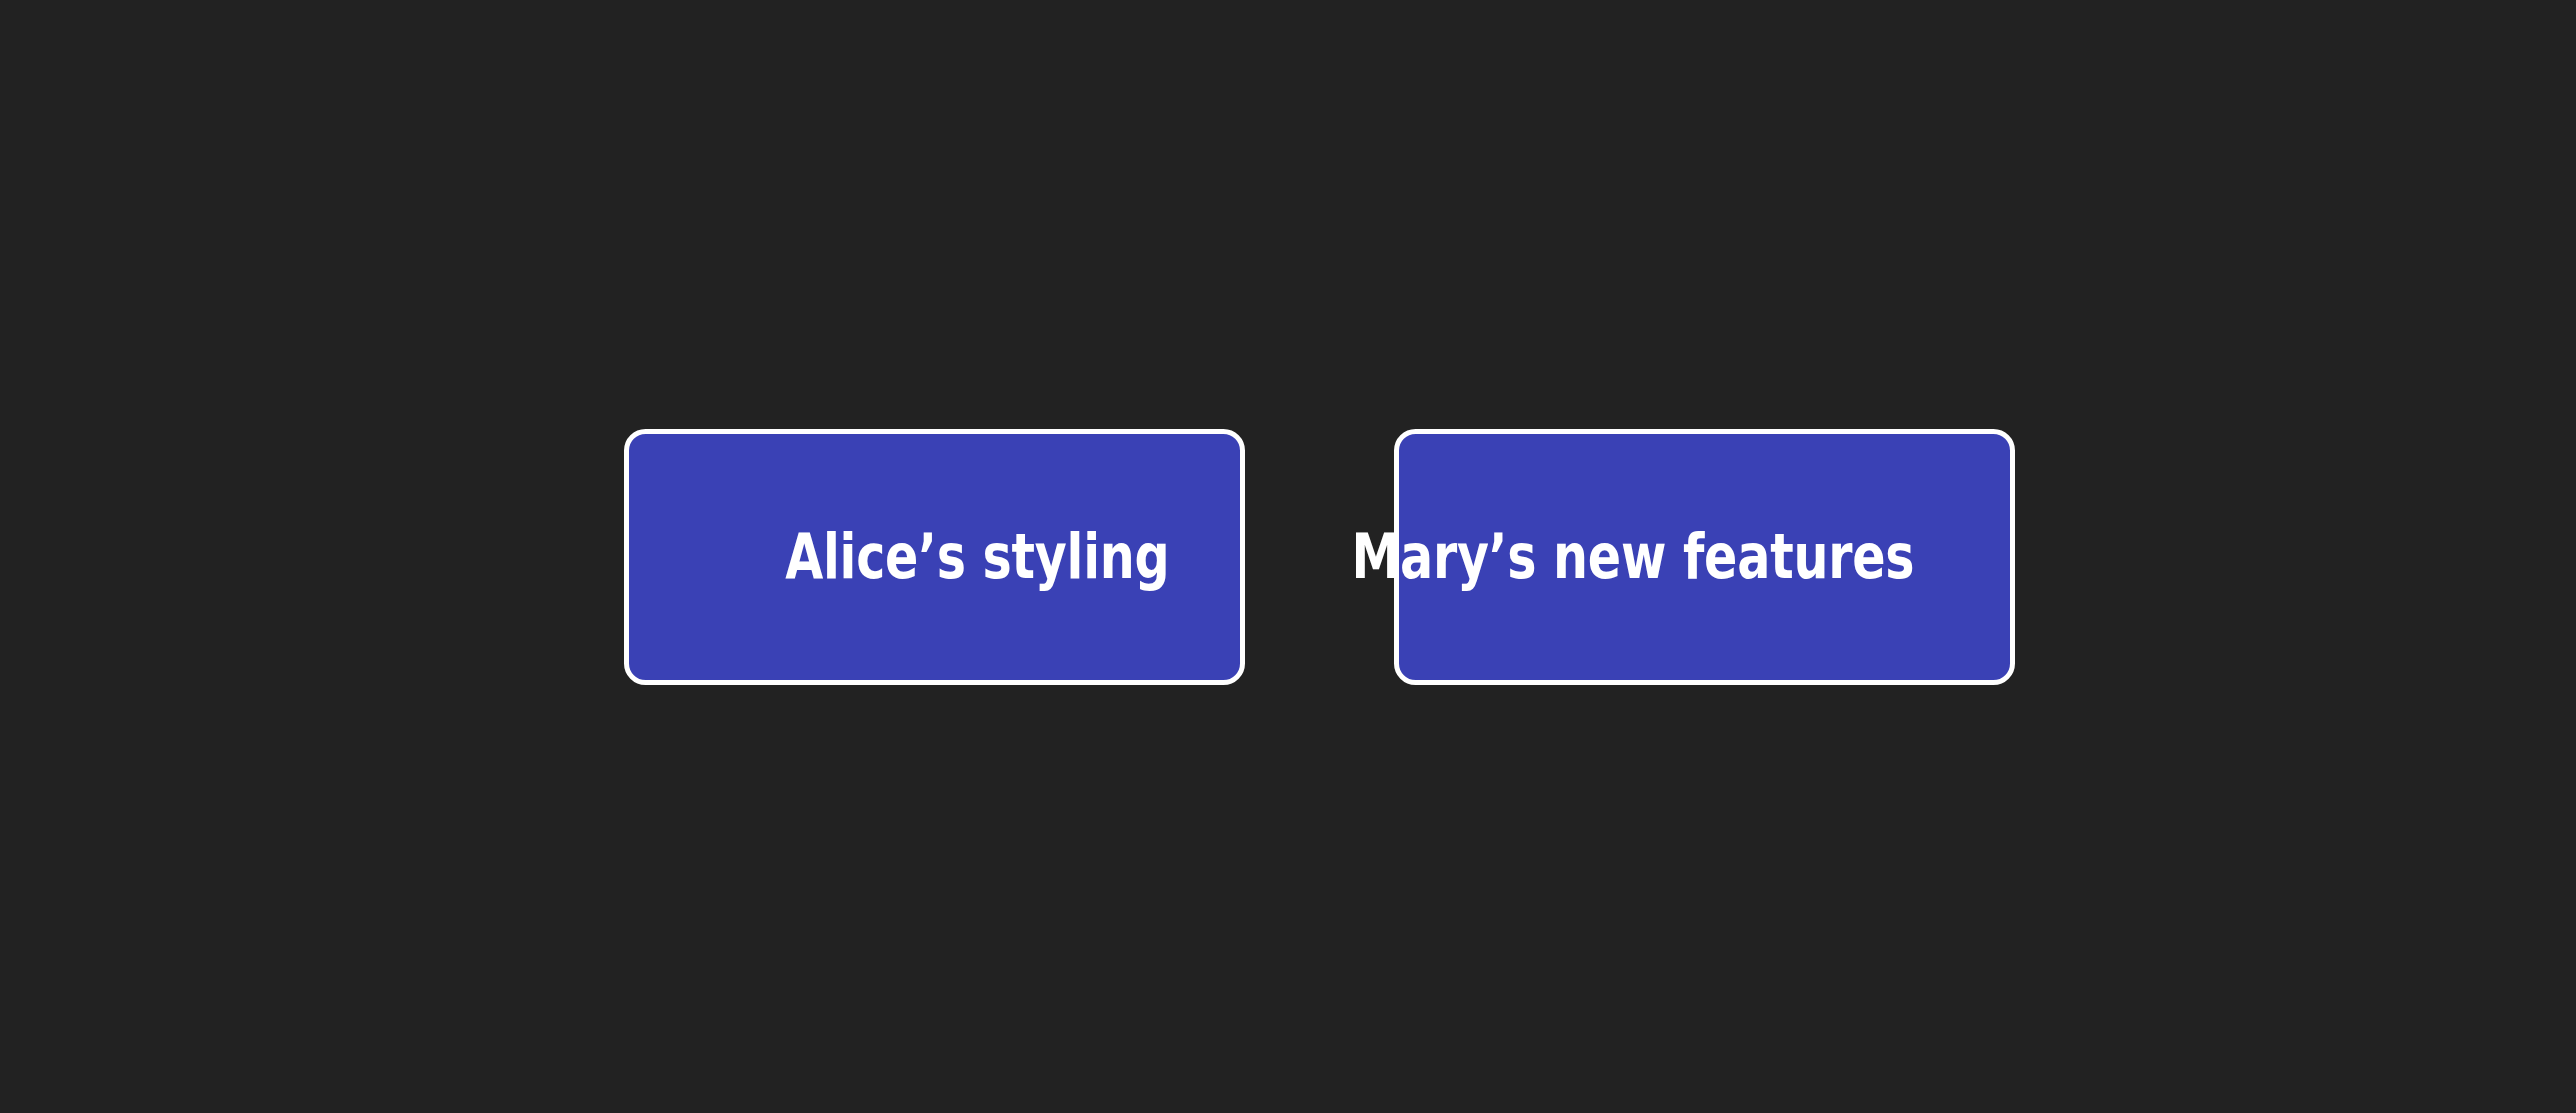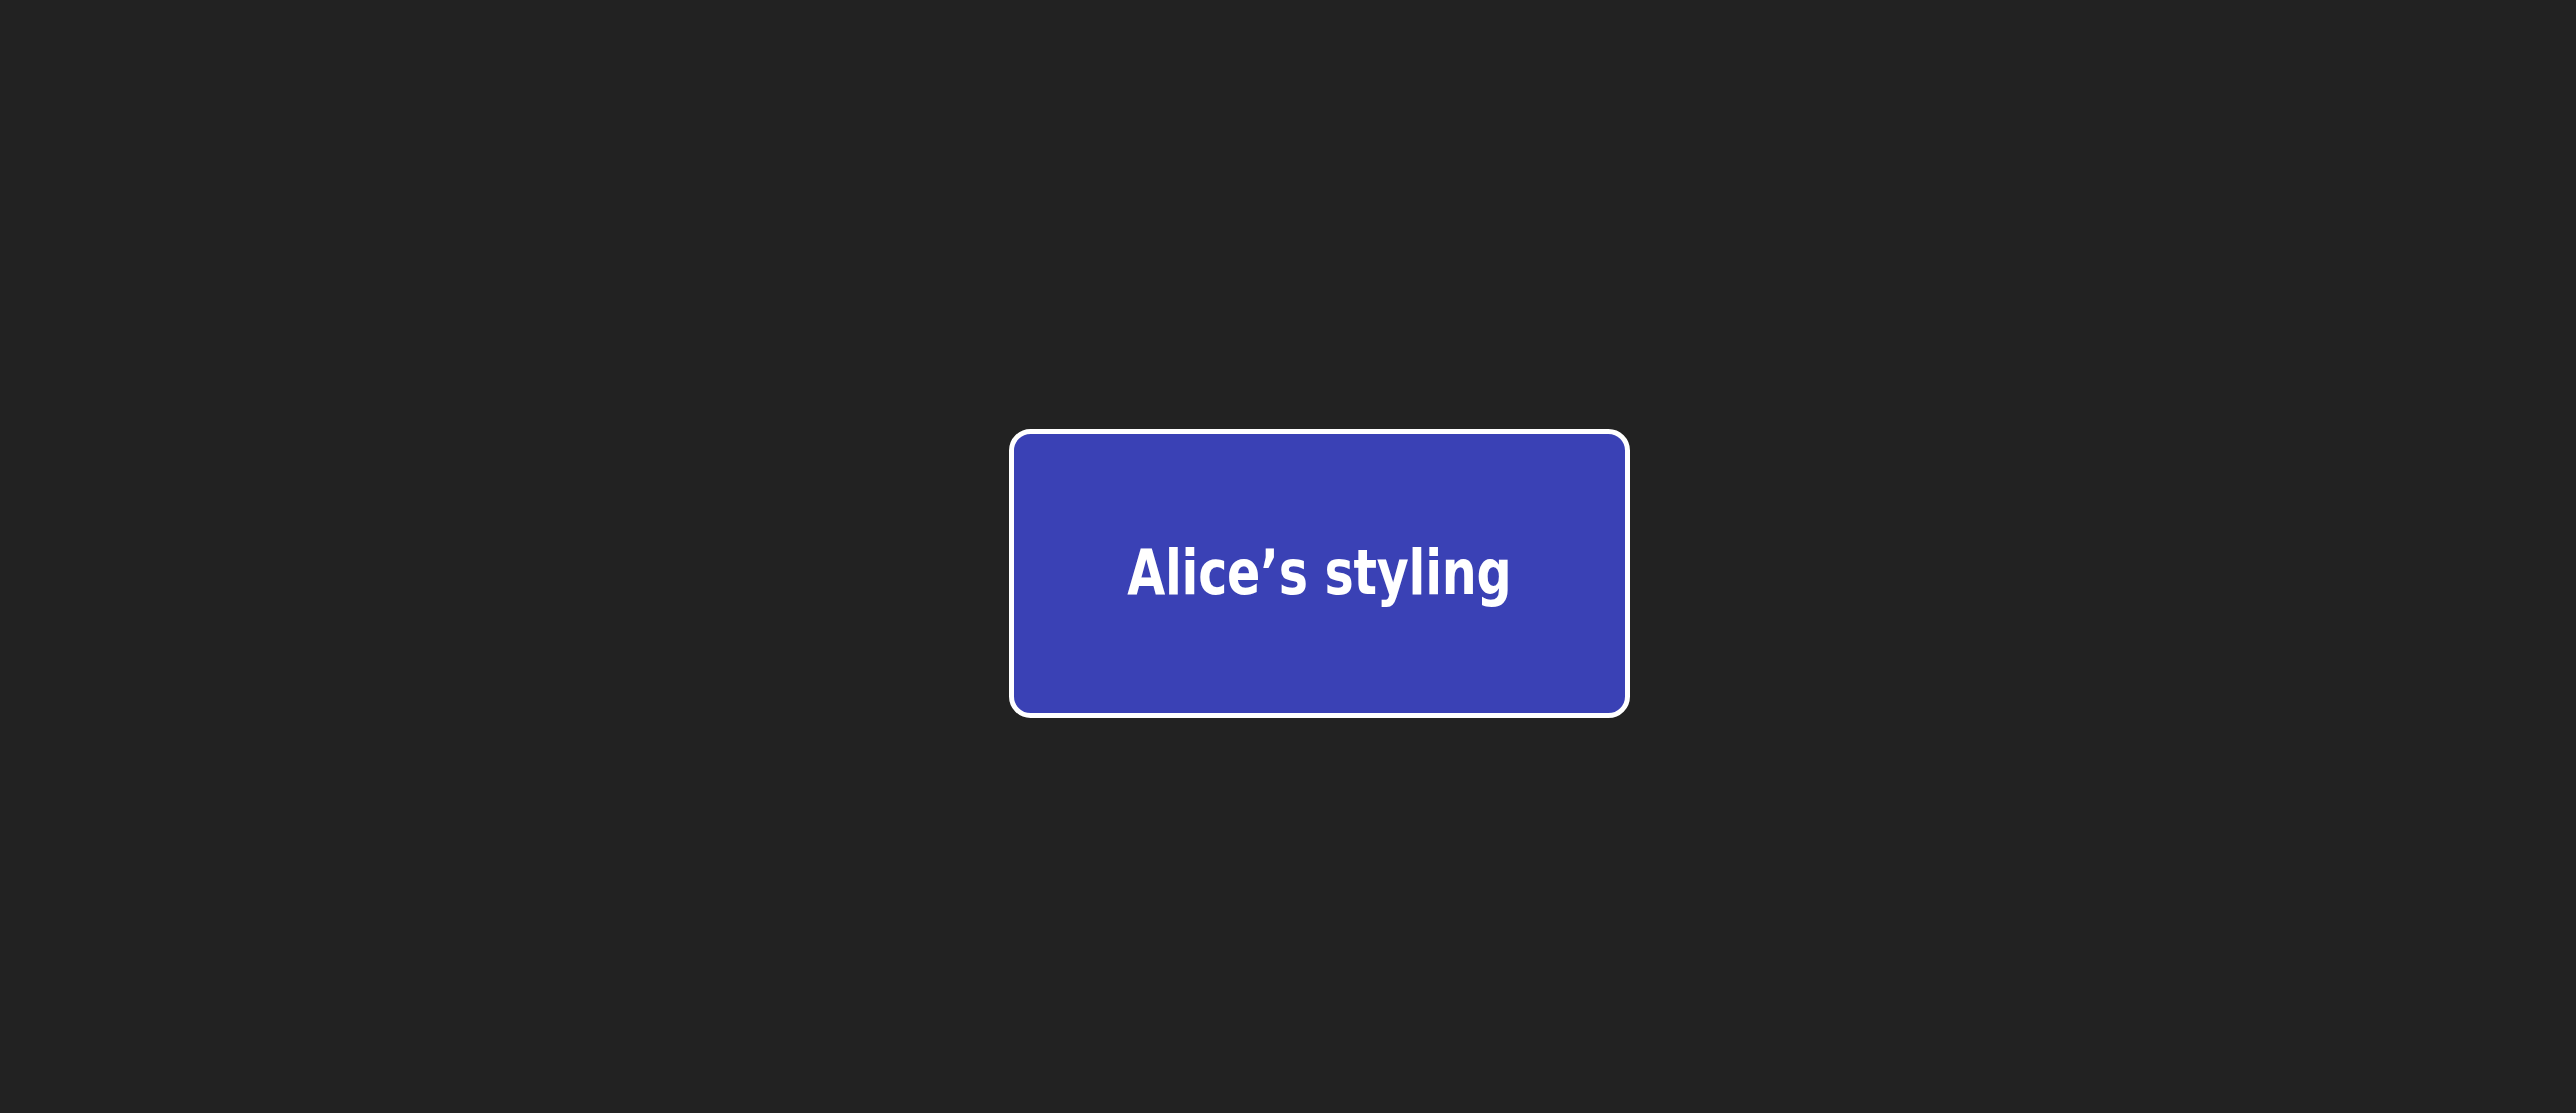--- a/index.html
+++ b/index.html
@@ -30,27 +30,27 @@
     display: flex;
     flex-direction: row;
     justify-content: center;
     align-items: flex-start;
     gap: 149px;
   }
 
   .card {
     box-sizing: border-box;
     width: 621px;
-    height: 289px;
+    height: 256px;
     background: #3A41B5;
     border: 5.7px solid #FFFFFF;
     border-radius: 21.6px;
     display: flex;
     align-items: center;
-    justify-content: center;
+    justify-content: flex-end;
     padding: 0 15.5px;
   }
 
   .card-label {
     color: #FFFFFF;
     font-family: "DejaVu Sans", "Liberation Sans", sans-serif;
     font-weight: 700;
     font-size: 63px;
     line-height: 1.05;
     letter-spacing: -0.3px;
@@ -65,17 +65,20 @@
 
 <div class="stage">
 
   <div class="card-row">
 
     <div class="card">
       <span class="card-label">Alice’s styling</span>
     </div>
 
 
+    <div class="card">
+      <span class="card-label">Mary’s new features</span>
+    </div>
 
   </div>
 
 </div>
 
 
 </body></html>

